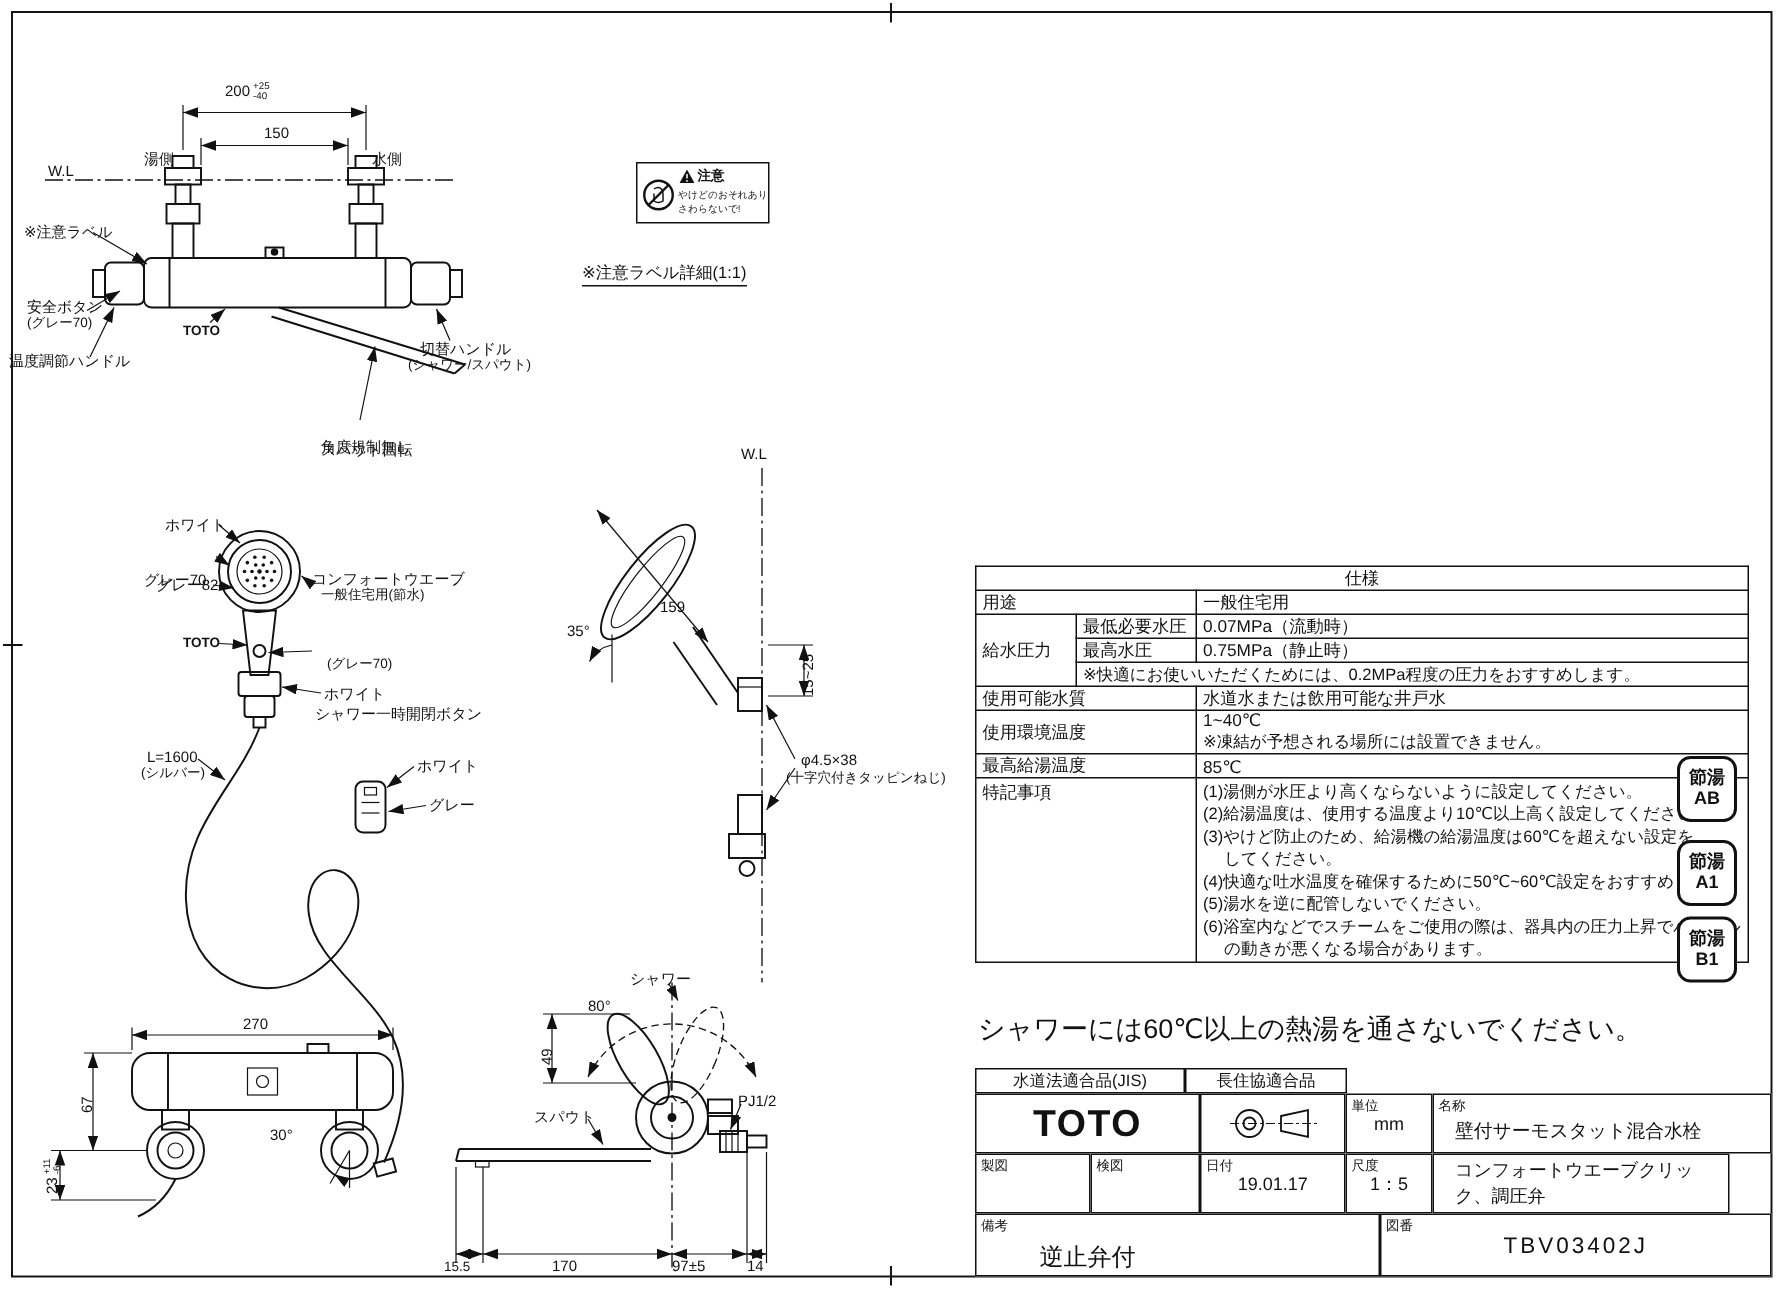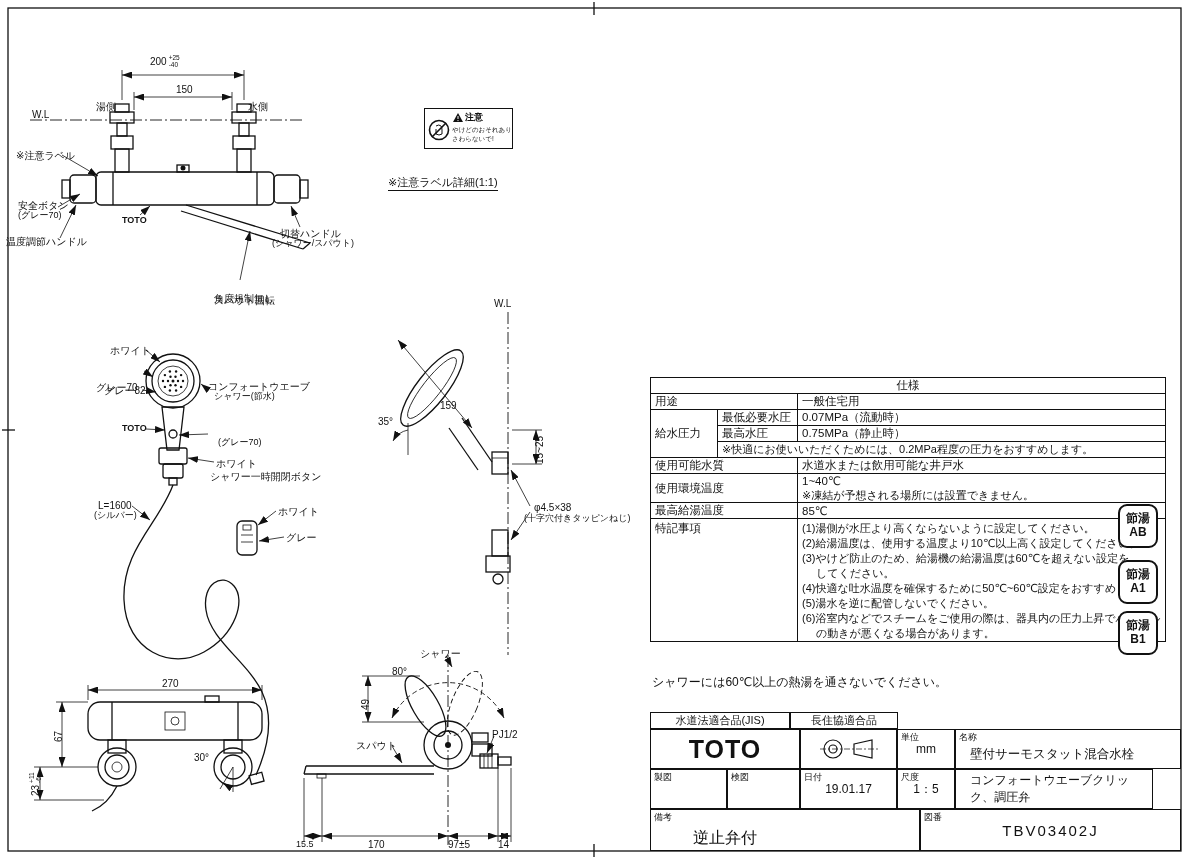--- a/index.html
+++ b/index.html
@@ -38,21 +38,21 @@
   table.spec td.top { vertical-align:top; padding-top:2px; }
   table.spec .w1 { width:67px; } table.spec .w2 { width:80px; } table.spec .w3 { width:315px; }
   table.spec .notes div { font-size:11px; line-height:15px; }
   table.spec .notes div.indent { padding-left:14px; }
   table.spec .twoline div { line-height:14px; }
 
   .badge { position:absolute; left:1118px; width:40px; height:44px; border:2px solid #111; border-radius:9px;
            display:flex; flex-direction:column; align-items:center; justify-content:center;
            font-size:12px; font-weight:bold; line-height:1.15; background:#fff; }
 
-  .footnote { position:absolute; left:652px; top:674px; font-size:12px; }
+  .footnote { position:absolute; left:652px; top:674px; font-size:18px; }
 
   
   .tblock { position:absolute; left:650px; top:712px; width:531px; height:139px; }
   .tcell { position:absolute; border:1px solid #111; background:#fff; }
   .tcell .mini { position:absolute; top:1px; left:3px; font-size:9px; }
   .vcenter { display:flex; align-items:center; }
   .hcenter { justify-content:center; }
   .logo { font-size:25px; font-weight:900; letter-spacing:1px; }
 </style>
 </head>
@@ -310,21 +310,21 @@
   </span>
   <span class="wline1">やけどのおそれあり</span>
   <span class="wline2">さわらないで!</span>
 </div>
 <div class="lbl caption-underline" style="left:388px;top:176px;">※注意ラベル詳細(1:1)</div>
 
 <div class="lbl" style="left:110px;top:345px;">ホワイト</div>
 <div class="lbl" style="left:96px;top:366px;margin-top:16px;">グレー70</div>
 <div class="lbl" style="left:104px;top:385px;">グレー82</div>
 <div class="lbl" style="left:208px;top:381px;">コンフォートウエーブ</div>
-<div class="lbl s9" style="left:214px;top:392px;">シャワー(節水)</div>
+<div class="lbl s9" style="left:214px;top:392px;">一般住宅用(節水)</div>
 <div class="lbl s9" style="left:122px;top:424px;font-weight:bold;">TOTO</div>
 <div class="lbl" style="left:210px;top:427px;margin-top:44px;">シャワー一時開閉ボタン</div>
 <div class="lbl s9" style="left:218px;top:438px;">(グレー70)</div>
 <div class="lbl" style="left:216px;top:458px;">ホワイト</div>
 <div class="lbl" style="left:98px;top:500px;">L=1600</div>
 <div class="lbl s9" style="left:94px;top:511px;">(シルバー)</div>
 <div class="lbl" style="left:278px;top:506px;">ホワイト</div>
 <div class="lbl" style="left:286px;top:532px;">グレー</div>
 
 <div class="lbl" style="left:494px;top:298px;">W.L</div>
@@ -336,21 +336,21 @@
 
 <div class="lbl" style="left:162px;top:678px;">270</div>
 <div class="lbl rot" style="left:53px;top:742px;">67</div>
 <div class="lbl rot tolwrap" style="left:29px;top:796px;">
   <span>23</span>
   <span class="tol">
         <i>+11</i>
         <i>-6</i>
       </span>
 </div>
-<div class="lbl" style="left:194px;top:752px;">30°</div>
+<div class="lbl" style="left:180px;top:752px;">30°</div>
 
 <div class="lbl" style="left:420px;top:648px;">シャワー</div>
 <div class="lbl" style="left:392px;top:666px;">80°</div>
 <div class="lbl rot" style="left:360px;top:710px;">49</div>
 <div class="lbl" style="left:356px;top:740px;">スパウト</div>
 <div class="lbl" style="left:492px;top:729px;">PJ1/2</div>
 <div class="lbl s9" style="left:296px;top:840px;">15.5</div>
 <div class="lbl" style="left:368px;top:839px;">170</div>
 <div class="lbl" style="left:448px;top:839px;">97±5</div>
 <div class="lbl" style="left:498px;top:839px;">14</div>

